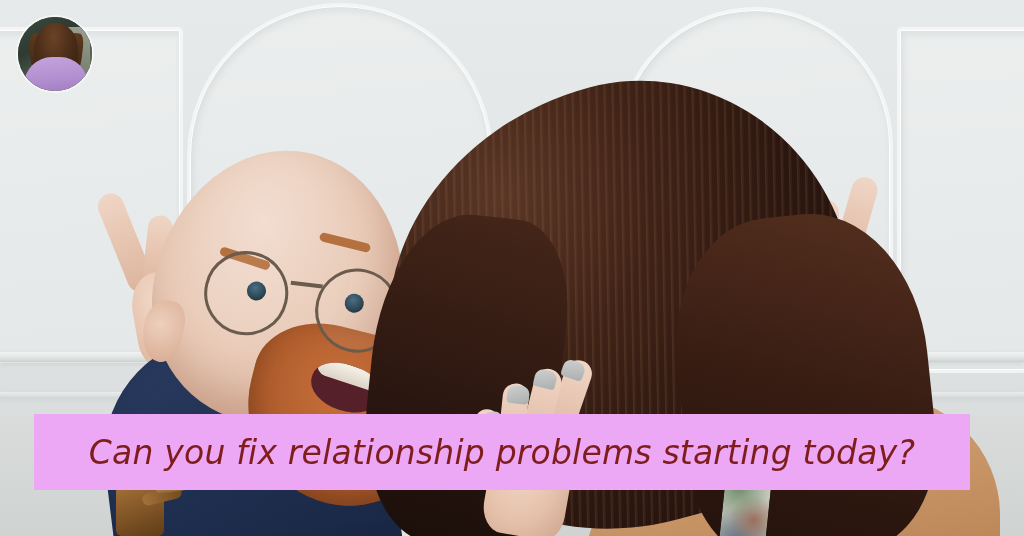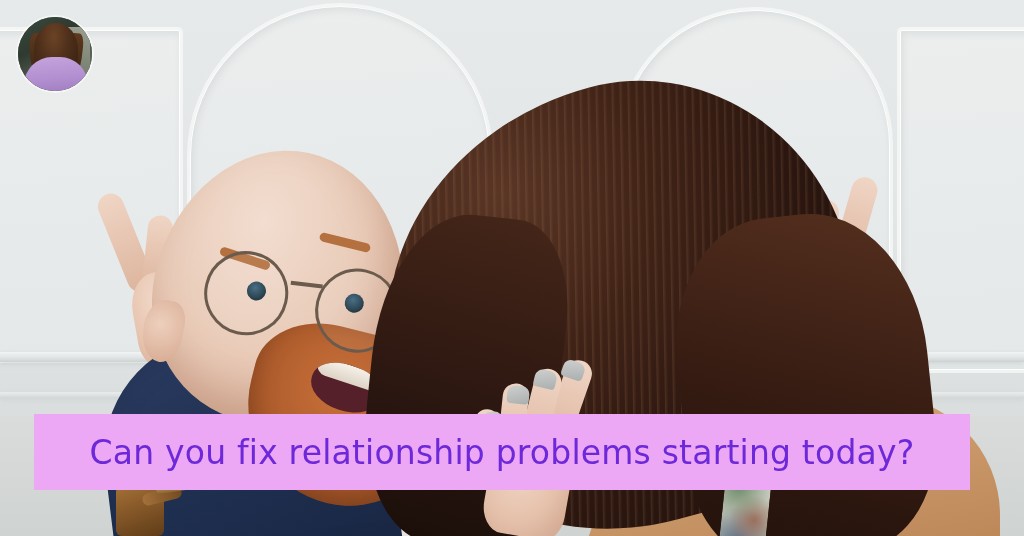--- a/index.html
+++ b/index.html
@@ -451,23 +451,24 @@
     display: flex;
     align-items: center;
     justify-content: center;
     z-index: 40;
   }
   .caption-text {
     font-family: "DejaVu Sans", sans-serif;
     font-size: 33px;
     font-weight: 400;
     letter-spacing: 0.2px;
-    color: #6d28d9;
+    color: #7f1d1d;
     white-space: nowrap;
     line-height: 1;
+    font-style: italic;
   }
 </style>
 </head>
 <body>
 
 <div id="stage">
 
   <div class="photo">
 
     <div class="wall-panel p1"></div>

